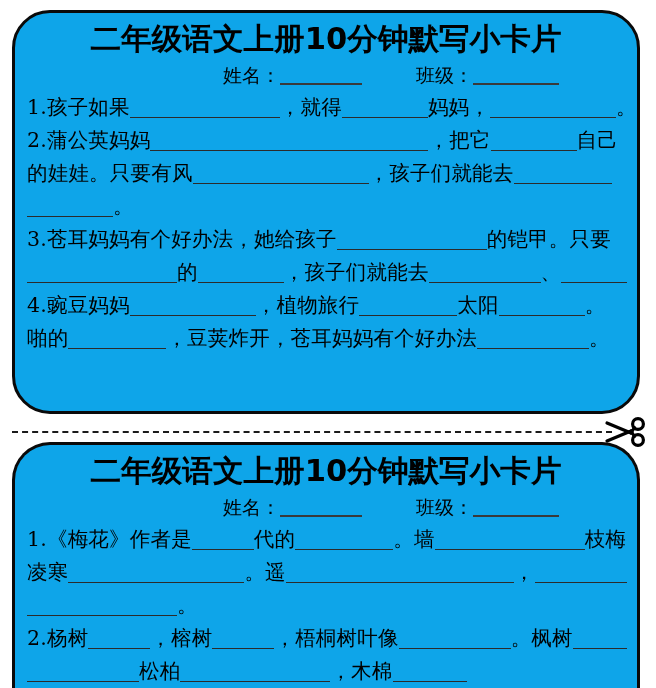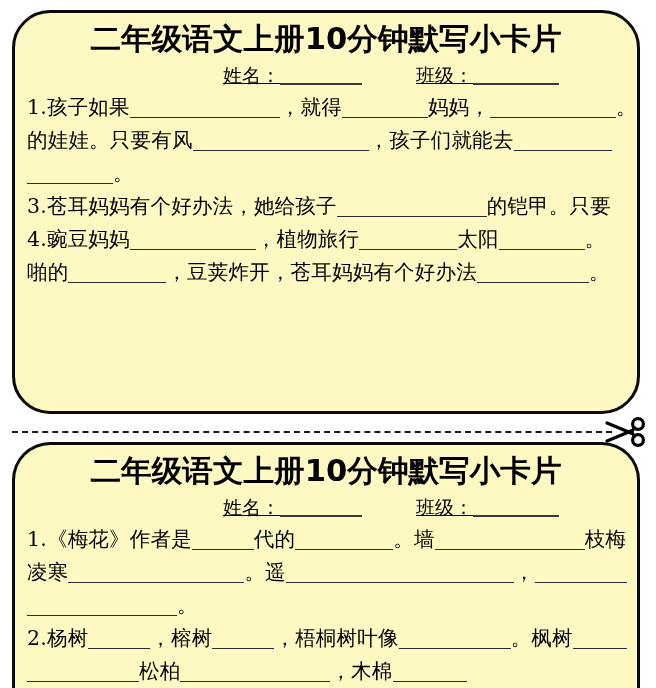--- a/index.html
+++ b/index.html
@@ -22,21 +22,21 @@
   }
 
   
   .card {
     position: absolute;
     left: 12px;
     width: 628px;
     box-sizing: border-box;
     border: 3px solid #0a0a0a;
     border-radius: 38px;
-    background: #fef9c3;
+    background: #0ea5e9;
   }
   .card.card-one {
     top: 10px;
     height: 404px;
   }
   .card.card-two {
     top: 442px;
     height: 262px;          
     border-bottom: none;
     border-bottom-left-radius: 0;
@@ -60,21 +60,20 @@
   
   .meta-row {
     display: flex;
     justify-content: flex-start;
     align-items: flex-end;
     margin-top: 12px;
     padding-left: 208px;
     font-size: 19px;
     line-height: 1;
     white-space: nowrap;
-    text-decoration: underline;
   }
   .meta-label {
     font-size: 19px;
   }
   .meta-blank {
     display: inline-block;
     border-bottom: 2px solid #3a3a3a;
     height: 15px;
   }
   .meta-blank.name-blank  { width: 82px; margin-right: 54px; }
@@ -134,23 +133,25 @@
   <div class="card card-one">
     <div class="card-title">二年级语文上册10分钟默写小卡片</div>
     <div class="meta-row">
       <span class="meta-label">姓名：</span>
       <span class="meta-blank name-blank"></span>
       <span class="meta-label">班级：</span>
       <span class="meta-blank class-blank"></span>
     </div>
     <div class="card-body" id="body-0">
         <div class="q-line"><span>1.孩子如果</span><span class="blank b12"></span><span>，就得</span><span class="blank b7"></span><span>妈妈，</span><span class="blank b10"></span><span>。</span></div>
+        <div class="q-line"><span>2.蒲公英妈妈</span><span class="blank b22"></span><span>，把它</span><span class="blank b7"></span><span>自己</span></div>
         <div class="q-line"><span>的娃娃。只要有风</span><span class="blank b14"></span><span>，孩子们就能去</span><span class="blank b8"></span></div>
         <div class="q-line"><span class="blank b7"></span><span>。</span></div>
         <div class="q-line"><span>3.苍耳妈妈有个好办法，她给孩子</span><span class="blank b12"></span><span>的铠甲。只要</span></div>
+        <div class="q-line"><span class="blank b12"></span><span>的</span><span class="blank b7"></span><span>，孩子们就能去</span><span class="blank b9"></span><span>、</span><span class="blank b8"></span></div>
         <div class="q-line"><span>4.豌豆妈妈</span><span class="blank b10"></span><span>，植物旅行</span><span class="blank b8"></span><span>太阳</span><span class="blank b7"></span><span>。</span></div>
         <div class="q-line"><span>啪的</span><span class="blank b8"></span><span>，豆荚炸开，苍耳妈妈有个好办法</span><span class="blank b9"></span><span>。</span></div>
       </div>
   </div>
 
   <div class="cut-line"></div>
   <div class="scissors">
     <svg viewBox="0 0 46 36" width="46" height="36" aria-hidden="true">
       <g fill="none" stroke="#000000" stroke-width="3.2" stroke-linecap="round" stroke-linejoin="round">
         <path d="M3 9 L27 19"></path>

